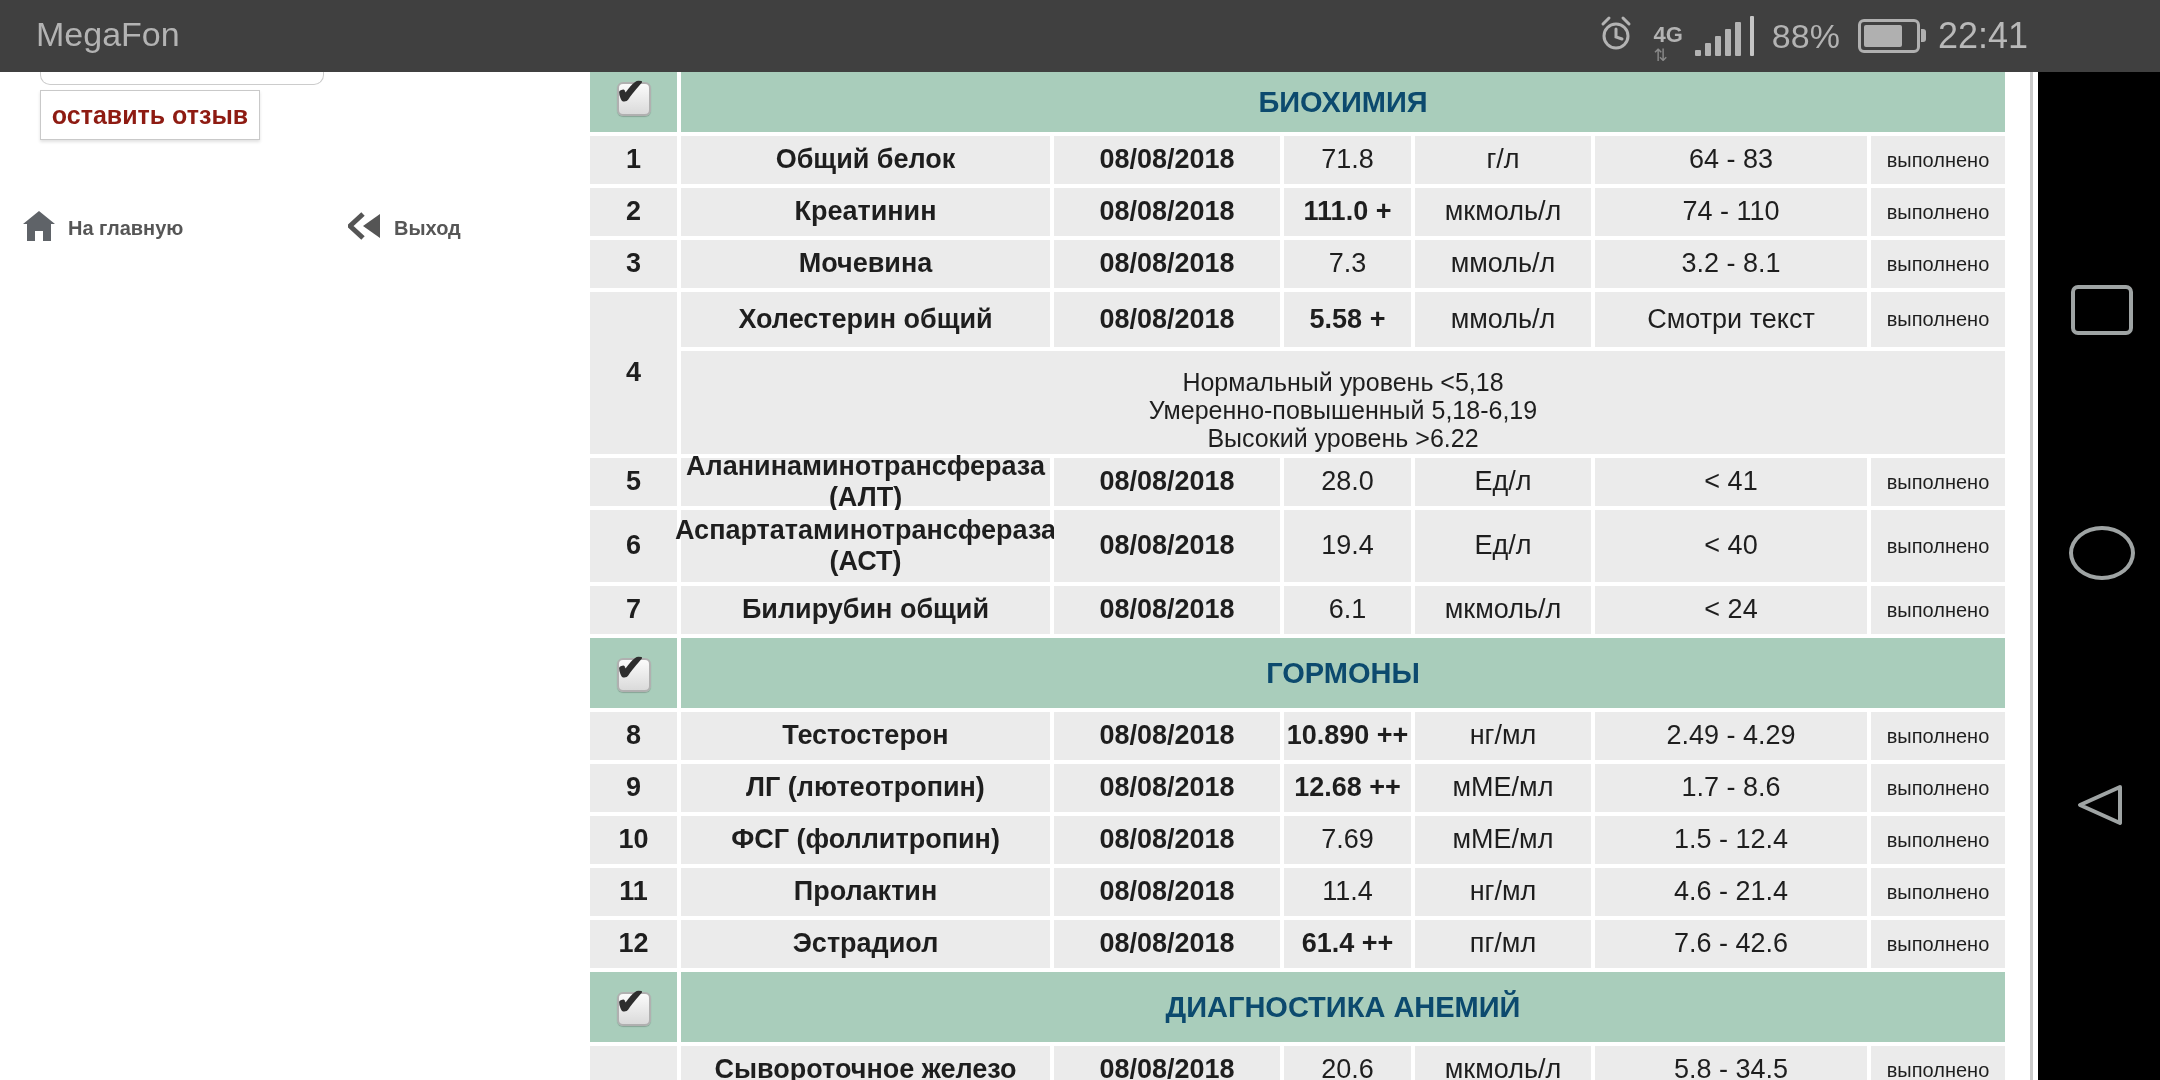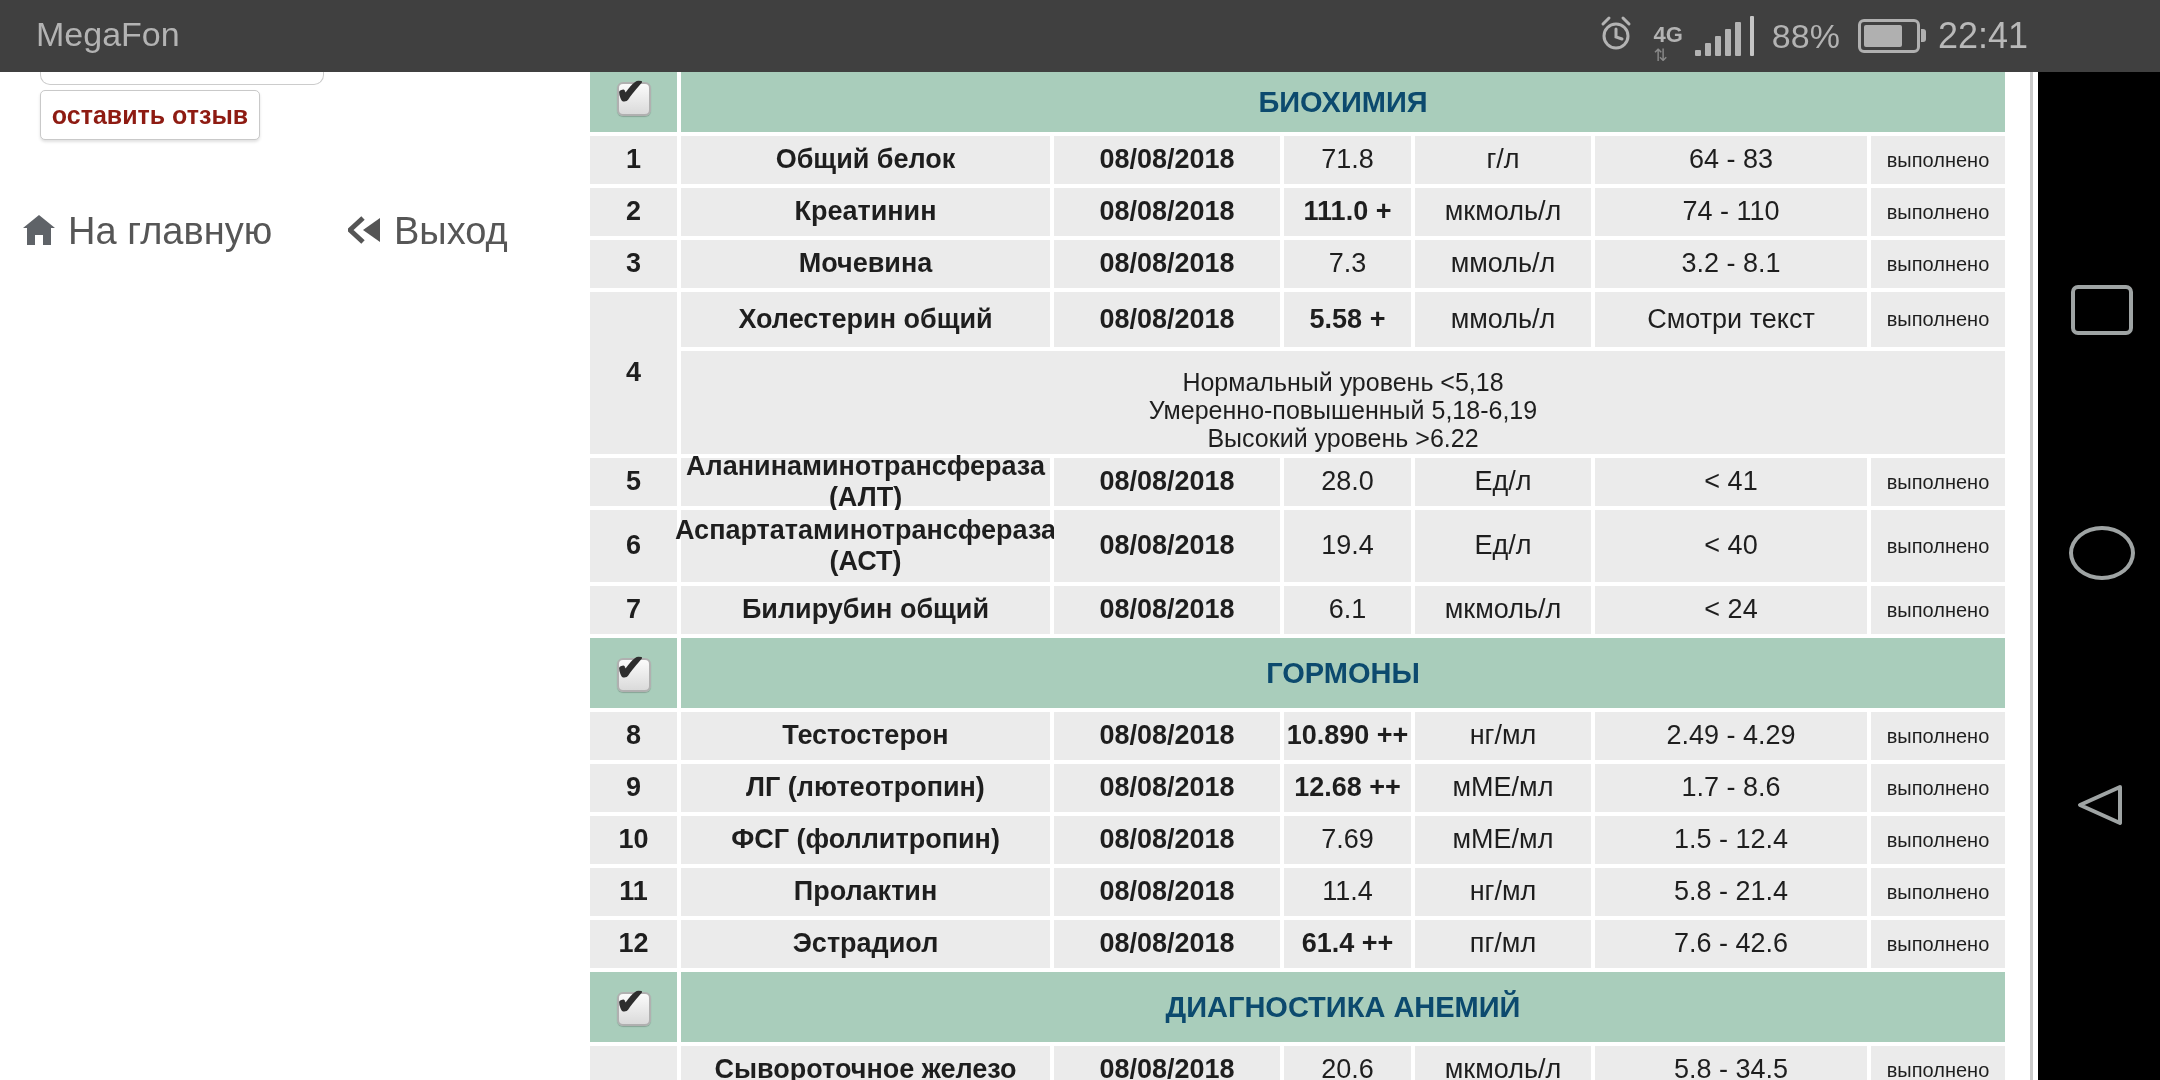--- a/index.html
+++ b/index.html
@@ -31,28 +31,28 @@
   .nav-tri{position:absolute;left:34px;top:783px;}
 
   
   .scroll-line{position:absolute;left:2030px;top:72px;width:3px;height:1008px;background:#c9c9c9;z-index:5;}
 
   
   .sidebar{position:absolute;left:0;top:72px;width:590px;height:1008px;background:#fff;}
   .partial-box{position:absolute;left:40px;top:-4px;width:282px;height:16px;background:#fff;
                border:1px solid #cccccc;border-top:none;border-radius:0 0 10px 10px;}
   .review-btn{position:absolute;left:40px;top:18px;width:218px;height:48px;background:#fff;
-              border:1px solid #c9c9c9;border-radius:5px;box-shadow:0 2px 3px rgba(0,0,0,.12);
+              border:1px solid #c9c9c9;border-radius:0;box-shadow:0 2px 3px rgba(0,0,0,.12);
               display:flex;align-items:center;justify-content:center;
               font-size:25px;font-weight:bold;color:#8e1b12;cursor:pointer;}
   .links-row{position:absolute;left:0;top:138px;width:590px;height:44px;}
   .link{position:absolute;display:flex;align-items:center;gap:12px;cursor:pointer;}
   .link-home{left:22px;top:0;}
   .link-exit{left:348px;top:0;}
-  .link-label{font-size:38px;font-weight:normal;color:#565656;}
+  .link-label{font-size:20px;font-weight:bold;color:#565656;}
 
   
   .table{position:absolute;left:590px;top:72px;width:1415px;}
   .band{display:flex;gap:4px;margin-bottom:4px;height:70px;}
   .band.first{height:60px;}
   .cb-cell{width:87px;background:#a9cdbb;display:flex;justify-content:center;align-items:flex-start;}
   .band .cb-cell .cb{margin-top:20px;}
   .band.first .cb-cell .cb{margin-top:10px;}
   .title-cell{flex:1;background:#a9cdbb;display:flex;align-items:center;justify-content:center;
               font-size:29px;font-weight:bold;color:#0c4a6e;}
@@ -231,21 +231,21 @@
       <div class="cell c-units">мМЕ/мл</div>
       <div class="cell c-range">1.5 - 12.4</div>
       <div class="cell c-status">выполнено</div>
     </div>
     <div class="row">
       <div class="cell c-num">11</div>
       <div class="cell c-name">Пролактин</div>
       <div class="cell c-date">08/08/2018</div>
       <div class="cell c-res">11.4</div>
       <div class="cell c-units">нг/мл</div>
-      <div class="cell c-range">5.8 - 21.4</div>
+      <div class="cell c-range">4.6 - 21.4</div>
       <div class="cell c-status">выполнено</div>
     </div>
     <div class="row">
       <div class="cell c-num">12</div>
       <div class="cell c-name">Эстрадиол</div>
       <div class="cell c-date">08/08/2018</div>
       <div class="cell c-res flag">61.4 ++</div>
       <div class="cell c-units">пг/мл</div>
       <div class="cell c-range">7.6 - 42.6</div>
       <div class="cell c-status">выполнено</div>

